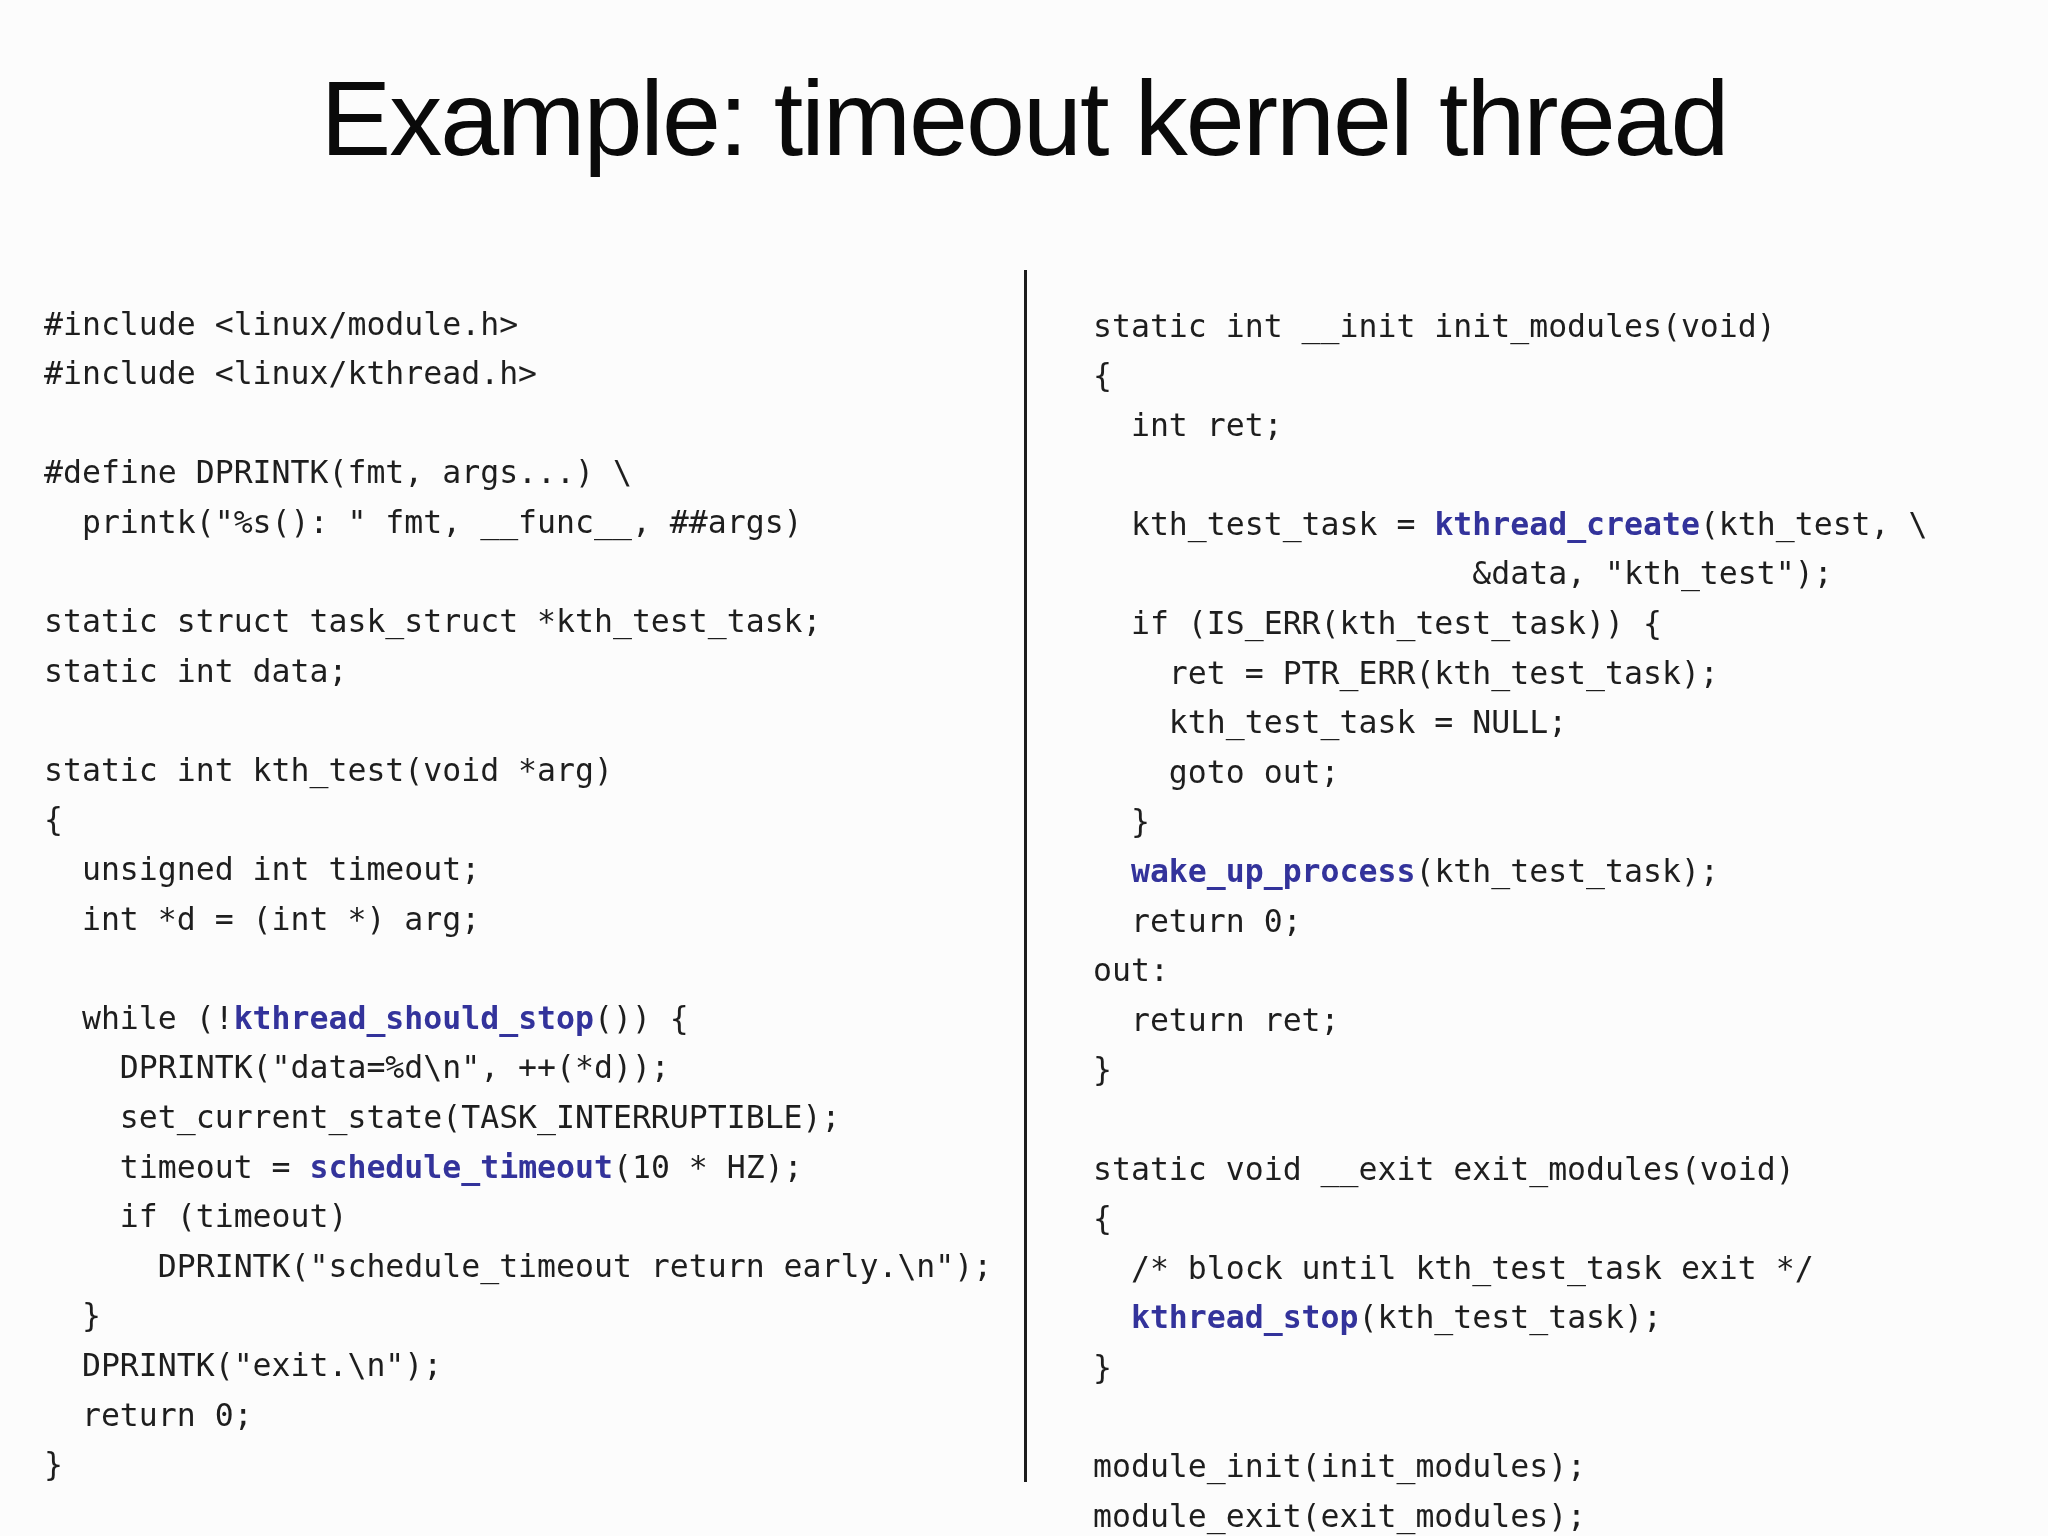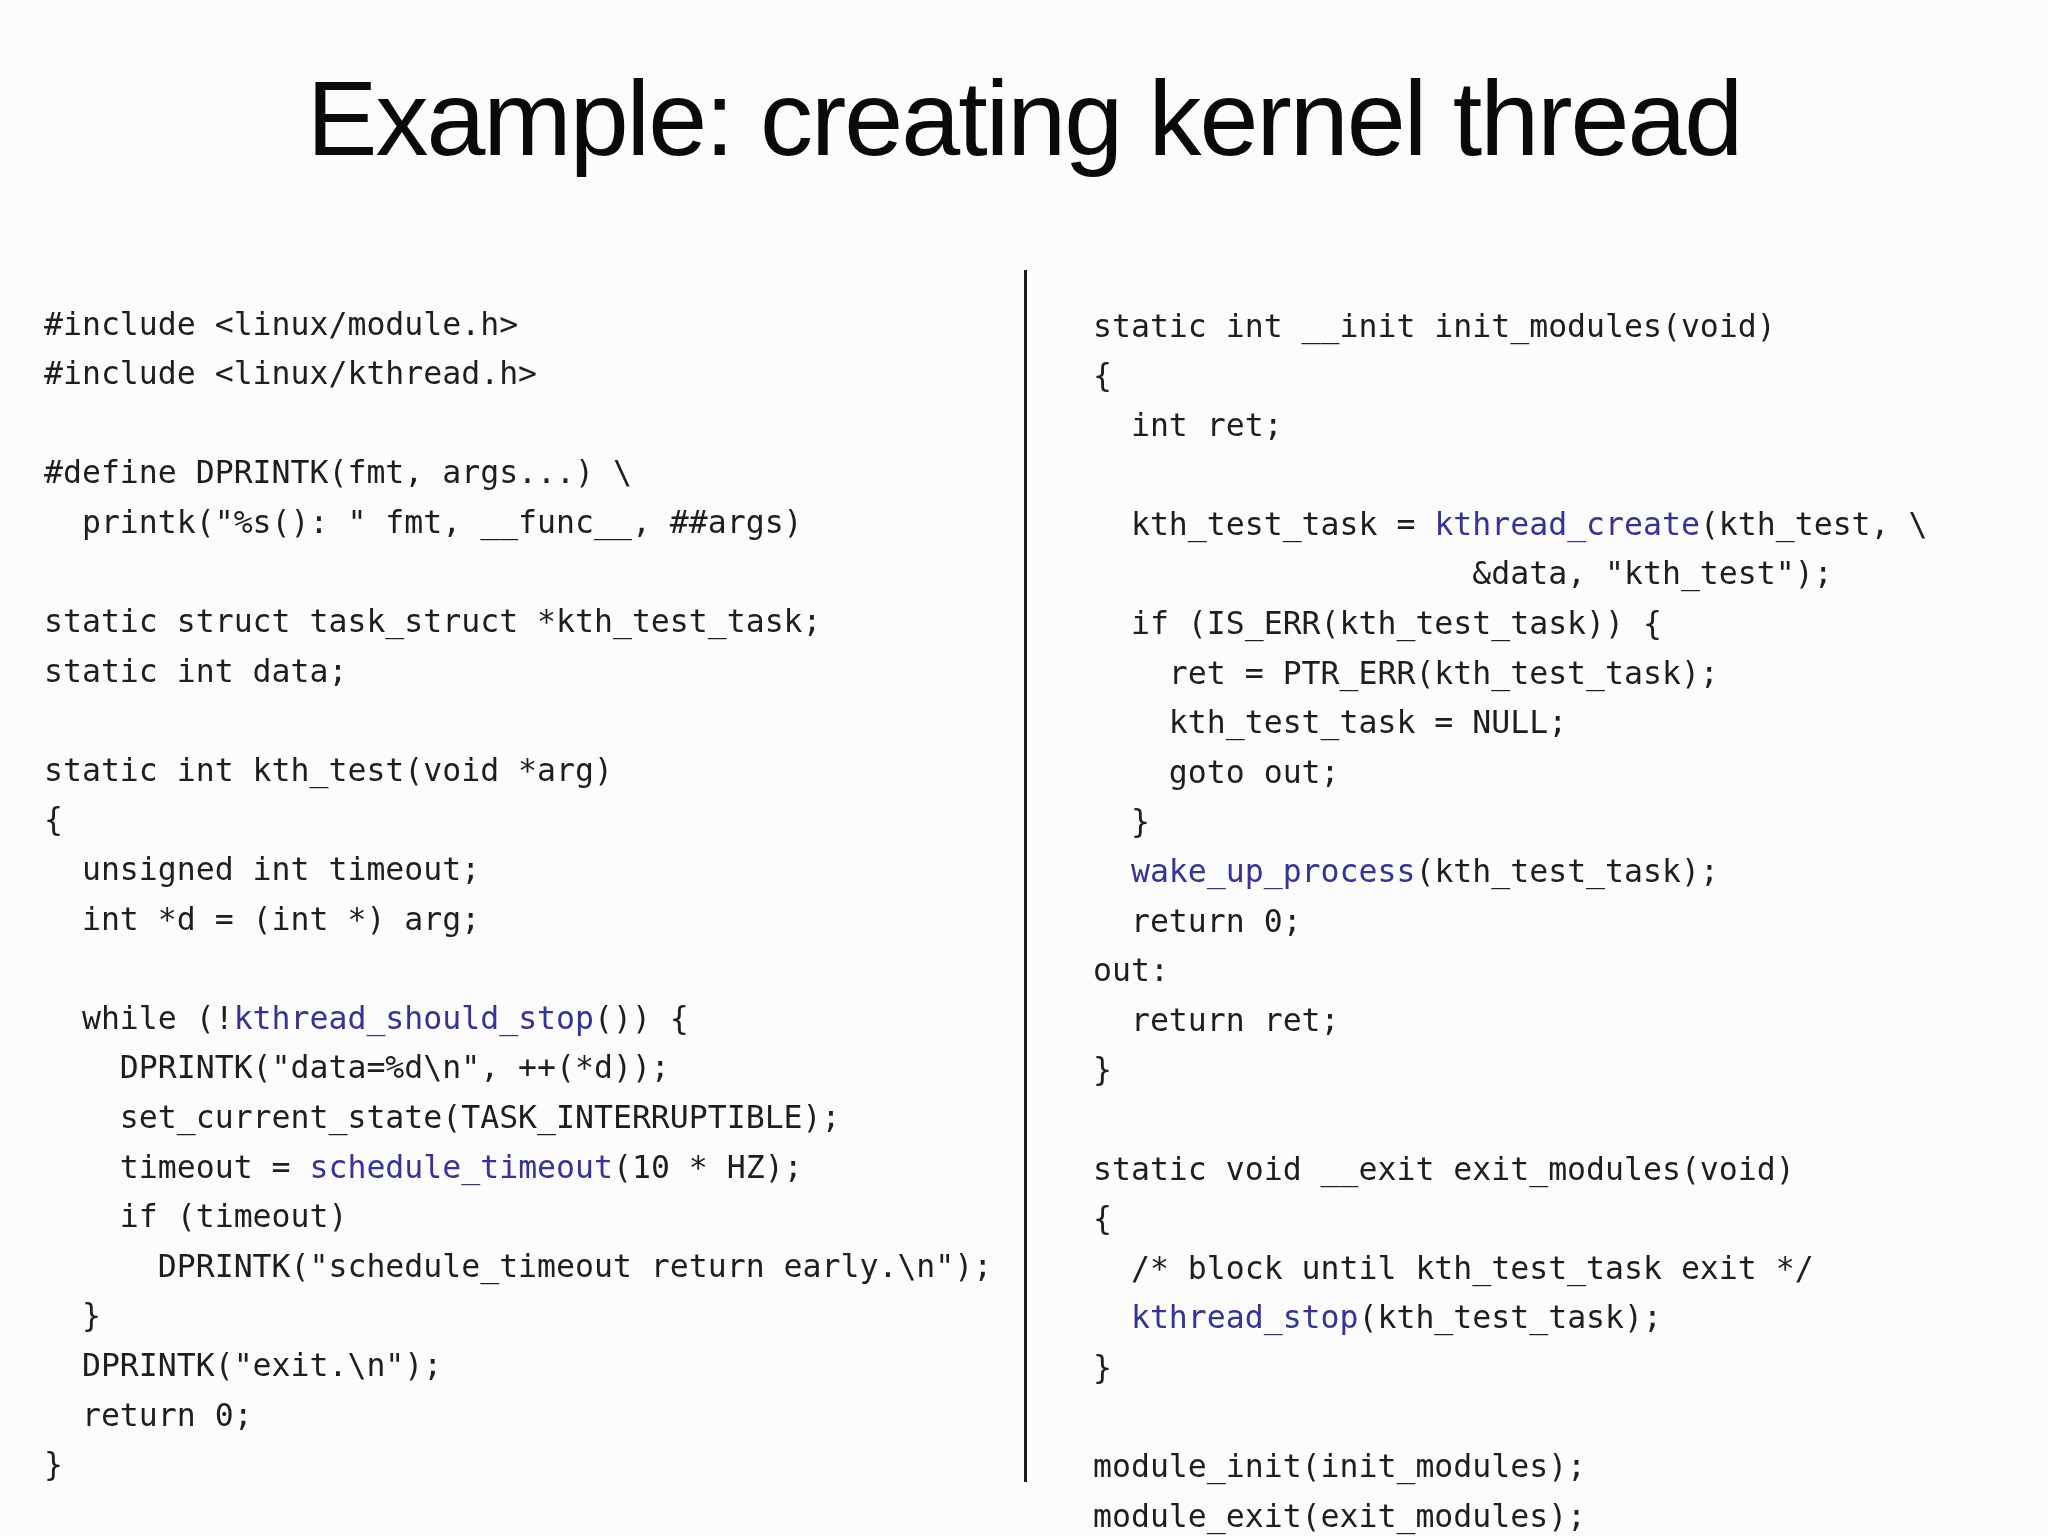--- a/index.html
+++ b/index.html
@@ -31,31 +31,31 @@
     white-space: pre;
   }
   .code .line {
     height: 49.6px;
     line-height: 49.6px;
   }
   .code-left  { left: 44px;   top: 268px; }
   .code-right { left: 1093px; top: 270px; }
   .kw {
     color: var(--kw, #33339b);
-    font-weight: normal;
+    font-weight: bold;
   }
   .divider {
     position: absolute;
     left: 1024px; top: 270px;
     width: 3px; height: 1212px;
     background: var(--divider, #1c1c1c);
   }
 </style>
 </head>
 <body style="--bg: #fcfcfc; --title: #0a0a0a; --text: #1e1e1e; --kw: #33339b; --divider: #1c1c1c;">
 
-<div class="slide-title">Example: creating kernel thread</div>
+<div class="slide-title">Example: timeout kernel thread</div>
 
 <pre class="code code-left"><div class="line"><span>#include &lt;linux/module.h&gt;</span></div><div class="line"><span>#include &lt;linux/kthread.h&gt;</span></div><div class="line">&nbsp;</div><div class="line"><span>#define DPRINTK(fmt, args...) \</span></div><div class="line"><span>  printk("%s(): " fmt, __func__, ##args)</span></div><div class="line">&nbsp;</div><div class="line"><span>static struct task_struct *kth_test_task;</span></div><div class="line"><span>static int data;</span></div><div class="line">&nbsp;</div><div class="line"><span>static int kth_test(void *arg)</span></div><div class="line"><span>{</span></div><div class="line"><span>  unsigned int timeout;</span></div><div class="line"><span>  int *d = (int *) arg;</span></div><div class="line">&nbsp;</div><div class="line"><span>  while (!</span><span class="kw">kthread_should_stop</span><span>()) {</span></div><div class="line"><span>    DPRINTK("data=%d\n", ++(*d));</span></div><div class="line"><span>    set_current_state(TASK_INTERRUPTIBLE);</span></div><div class="line"><span>    timeout = </span><span class="kw">schedule_timeout</span><span>(10 * HZ);</span></div><div class="line"><span>    if (timeout)</span></div><div class="line"><span>      DPRINTK("schedule_timeout return early.\n");</span></div><div class="line"><span>  }</span></div><div class="line"><span>  DPRINTK("exit.\n");</span></div><div class="line"><span>  return 0;</span></div><div class="line"><span>}</span></div></pre>
 
 <div class="divider"></div>
 
 <pre class="code code-right"><div class="line"><span>static int __init init_modules(void)</span></div><div class="line"><span>{</span></div><div class="line"><span>  int ret;</span></div><div class="line">&nbsp;</div><div class="line"><span>  kth_test_task = </span><span class="kw">kthread_create</span><span>(kth_test, \</span></div><div class="line"><span>                    &amp;data, "kth_test");</span></div><div class="line"><span>  if (IS_ERR(kth_test_task)) {</span></div><div class="line"><span>    ret = PTR_ERR(kth_test_task);</span></div><div class="line"><span>    kth_test_task = NULL;</span></div><div class="line"><span>    goto out;</span></div><div class="line"><span>  }</span></div><div class="line"><span>  </span><span class="kw">wake_up_process</span><span>(kth_test_task);</span></div><div class="line"><span>  return 0;</span></div><div class="line"><span>out:</span></div><div class="line"><span>  return ret;</span></div><div class="line"><span>}</span></div><div class="line">&nbsp;</div><div class="line"><span>static void __exit exit_modules(void)</span></div><div class="line"><span>{</span></div><div class="line"><span>  /* block until kth_test_task exit */</span></div><div class="line"><span>  </span><span class="kw">kthread_stop</span><span>(kth_test_task);</span></div><div class="line"><span>}</span></div><div class="line">&nbsp;</div><div class="line"><span>module_init(init_modules);</span></div><div class="line"><span>module_exit(exit_modules);</span></div></pre>
 
 </body></html>

